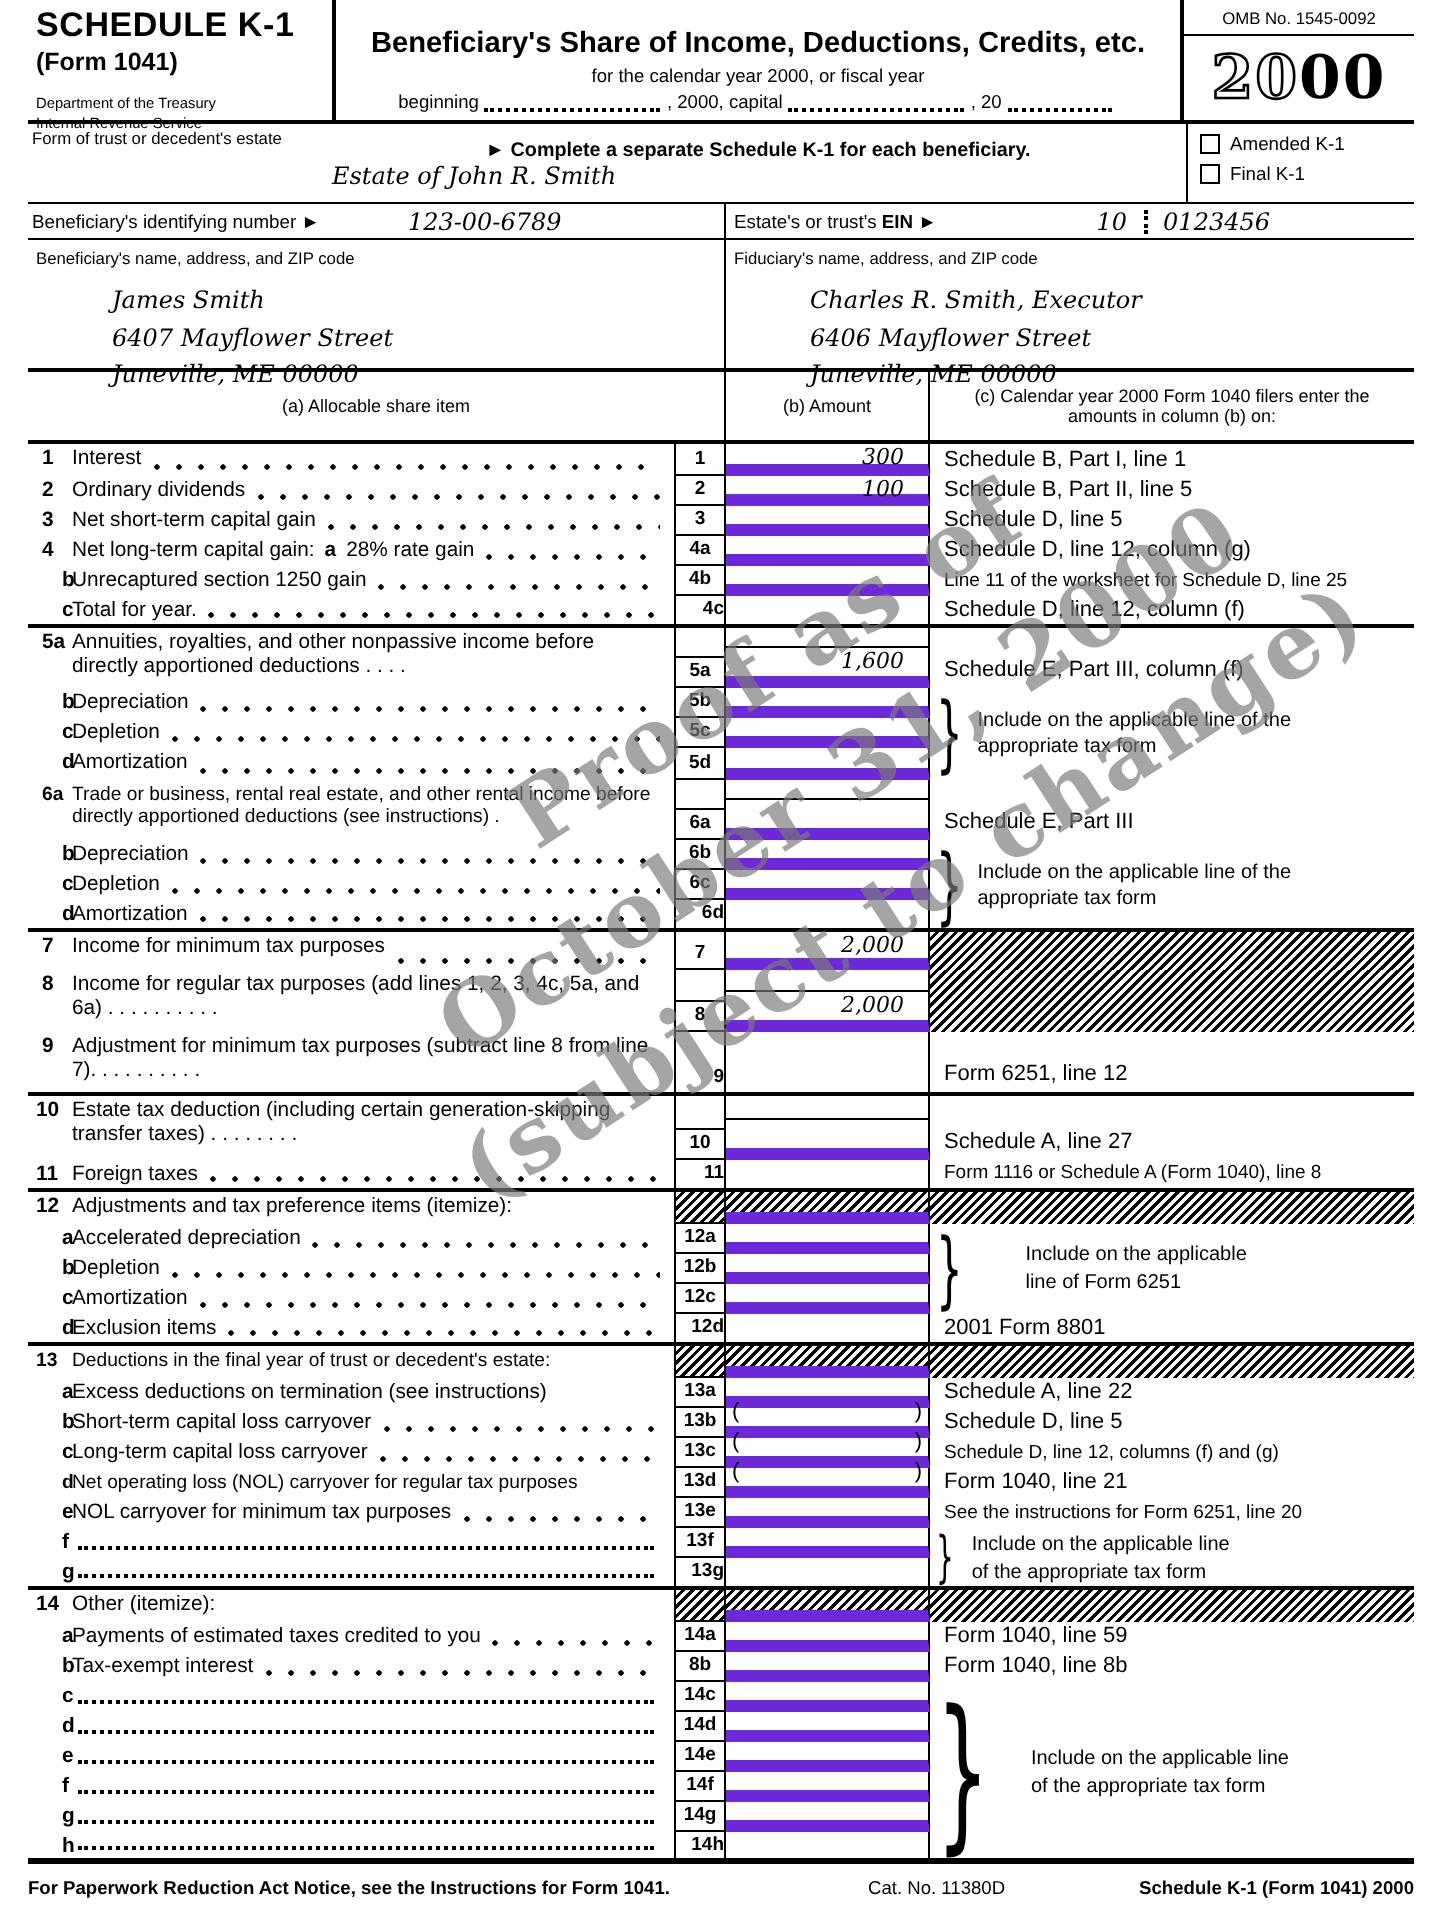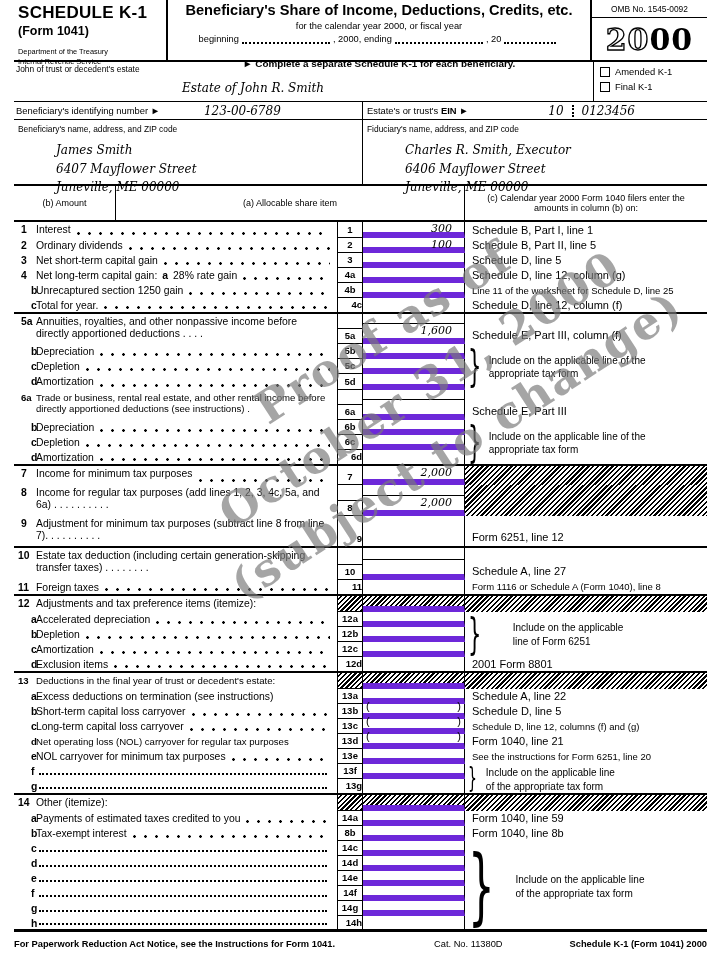--- a/index.html
+++ b/index.html
@@ -9,37 +9,37 @@
     font-family:"Liberation Sans", sans-serif; position:relative; overflow:hidden;
   }
   .form { margin:0 14px; width:693px; }
 
   
   .hdr { display:flex; height:62px; border-bottom:2px solid #000; }
   .hdr-left { width:154px; border-right:2px solid #000; padding:3px 2px 0 4px; }
   .sched { font-size:17px; font-weight:bold; letter-spacing:.3px; }
   .formno { font-size:12.5px; font-weight:bold; margin-top:1px; }
   .dept { font-size:7.4px; margin-top:9px; line-height:1.3; }
-  .hdr-mid { flex:1; border-right:2px solid #000; text-align:center; padding-top:2px; }
+  .hdr-mid { flex:1; border-right:2px solid #000; text-align:center; padding-top:14px; }
   .title { font-size:14.6px; font-weight:bold; }
   .sub1 { font-size:9.3px; margin-top:3px; }
   .sub2 { font-size:9.3px; margin-top:3px; display:flex; justify-content:center; align-items:flex-end; }
   .dotfill { display:inline-block; border-bottom:2px dotted #000; height:9px; margin:0 3px; }
   .sub3 { font-size:9.9px; font-weight:bold; margin-top:14px; }
   .hdr-right { width:115px; display:flex; flex-direction:column; text-align:center; }
   .omb { font-size:8.4px; padding:4px 0 3px; border-bottom:1.5px solid #000; }
   .year { flex:1; display:flex; align-items:center; justify-content:center;
           font-family:"DejaVu Serif", serif; font-weight:bold; font-size:30px; letter-spacing:1px; }
   .year .out { color:#fff; -webkit-text-stroke:1.3px #000; text-shadow:0 0 1px #000; }
 
   
   .namerow { height:40px; border-bottom:1.5px solid #000; position:relative; }
   .flabel { font-size:8.4px; padding:2px 0 0 2px; }
   .fvalue { font-family:"DejaVu Serif", serif; font-style:italic; font-size:12px; }
-  .namerow .fvalue { position:absolute; left:168px; top:19px; }
+  .namerow .fvalue { position:absolute; left:152px; top:19px; }
   .ckbox { position:absolute; right:0; top:0; height:100%; width:114px;
            border-left:1.5px solid #000; padding:4px 0 0 6px; }
   .ckrow { display:flex; align-items:center; margin-bottom:4px; }
   .chk { width:10px; height:10px; border:1.7px solid #000; margin-right:5px; flex:none; }
   .cklabel { font-size:9.4px; }
 
   .idrow { height:18px; border-bottom:1.5px solid #000; display:flex; font-size:9.4px; }
   .id-left { width:349px; border-right:1.5px solid #000; display:flex; align-items:center; padding-left:2px; }
   .id-left .fvalue { margin-left:44px; }
   .id-right { flex:1; display:flex; align-items:center; padding-left:4px; }
@@ -127,38 +127,38 @@
         <div>Department of the Treasury</div>
         <div>Internal Revenue Service</div>
       </div>
     </div>
     <div class="hdr-mid">
       <div class="title">Beneficiary's Share of Income, Deductions, Credits, etc.</div>
       <div class="sub1">for the calendar year 2000, or fiscal year</div>
       <div class="sub2">
         <span>beginning</span>
         <span class="dotfill" style="width:88px"></span>
-        <span>, 2000, ending</span>
+        <span>, 2000, capital</span>
         <span class="dotfill" style="width:88px"></span>
         <span>, 20</span>
         <span class="dotfill" style="width:52px"></span>
       </div>
       <div class="sub3">► Complete a separate Schedule K-1 for each beneficiary.</div>
     </div>
     <div class="hdr-right">
       <div class="omb">OMB No. 1545-0092</div>
       <div class="year">
           <span class="out">20</span>
           <span>00</span>
         </div>
     </div>
   </div>
 
   <div class="namerow">
-    <div class="flabel">John of trust or decedent's estate</div>
+    <div class="flabel">Form of trust or decedent's estate</div>
     <div class="fvalue">Estate of John R. Smith</div>
     <div class="ckbox">
       <div class="ckrow">
         <span class="chk"></span>
         <span class="cklabel">Amended K-1</span>
       </div>
       <div class="ckrow">
         <span class="chk"></span>
         <span class="cklabel">Final K-1</span>
       </div>
@@ -193,22 +193,22 @@
       <div class="flabel">Fiduciary's name, address, and ZIP code</div>
       <div class="lines fvalue">
         <div>Charles R. Smith, Executor</div>
         <div>6406 Mayflower Street</div>
         <div>Juneville, ME 00000</div>
       </div>
     </div>
   </div>
 
   <div class="colhdr">
+    <div class="ch ch-a">(a) Allocable share item</div>
     <div class="ch ch-b">(b) Amount</div>
-    <div class="ch ch-a">(a) Allocable share item</div>
     <div class="ch ch-c">(c) Calendar year 2000 Form 1040 filers enter the amounts in column (b) on:</div>
   </div>
 
   <div class="tbl">
 
     <div class="tr h16">
       <div class="ca">
           <span class="pfx">1</span>
           <span class="lbl">Interest</span>
           <span class="dots"></span>

